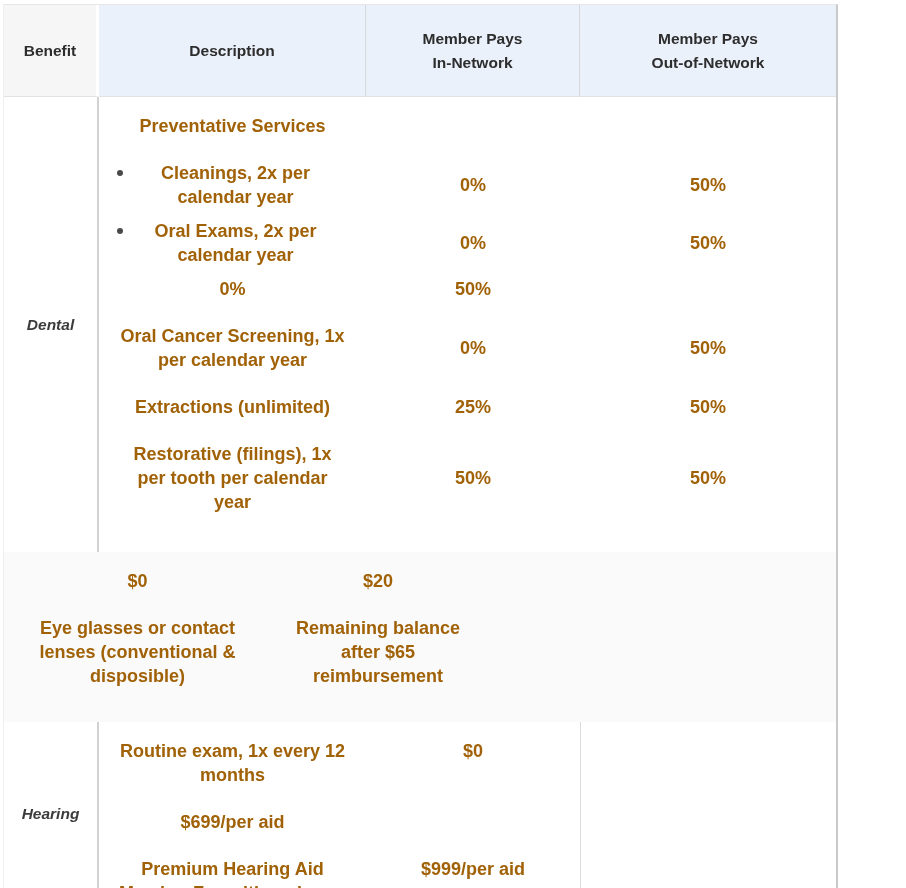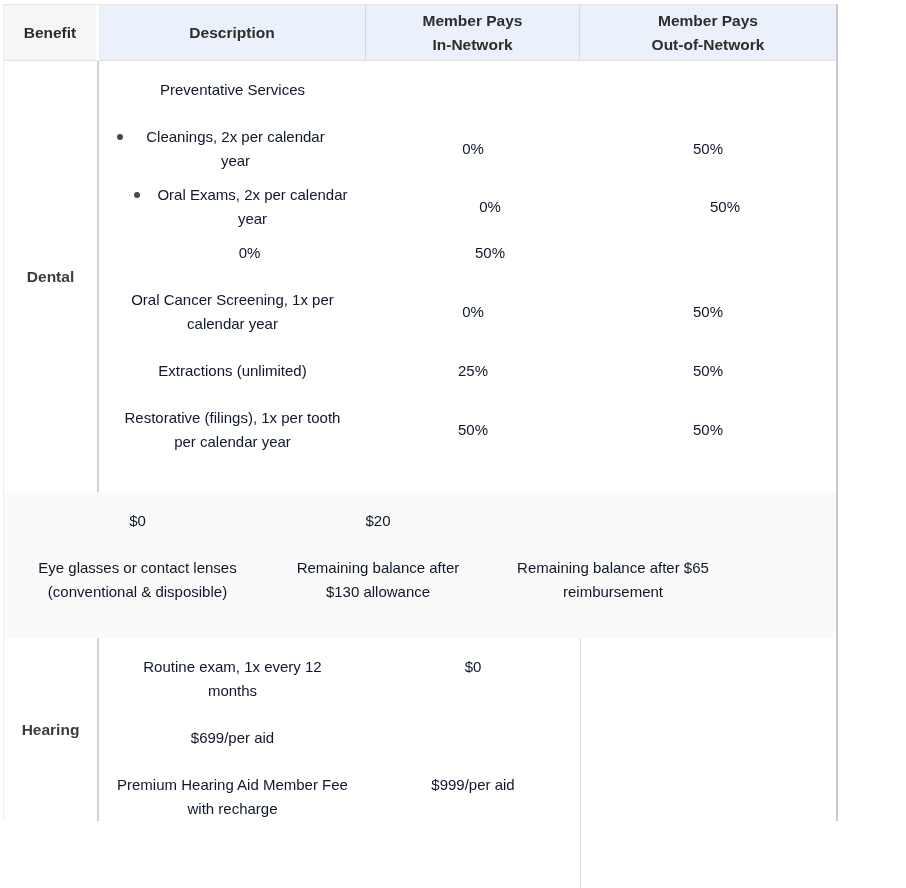--- a/index.html
+++ b/index.html
@@ -18,21 +18,21 @@
     width: 832px;
     border-top: 1px solid #e7e7e7;
     border-left: 1px solid #efefef;
     border-right: 2px solid #c9c9c9;
     box-sizing: content-box;
   }
   
   .header-row {
     display: grid;
     grid-template-columns: 95px 267px 214px 256px;
-    height: 56px;
+    height: 92px;
   }
   .header-cell {
     display: flex;
     flex-direction: column;
     align-items: center;
     justify-content: center;
     font-weight: 700;
     font-size: 15.5px;
     line-height: 24px;
     color: #2d2d2d;
@@ -60,40 +60,42 @@
   .benefit-cell {
     width: 93px;
     flex: none;
     display: flex;
     align-items: center;
     justify-content: center;
     font-weight: 700;
     font-size: 15.5px;
     color: #3c3c3c;
     border-right: 2px solid #d2d2d2;
+    font-style: italic;
   }
   .content-col {
     flex: 1;
     padding: 17px 0 38px;
     position: relative;
   }
   .row-vision .content-col { padding-bottom: 34px; }
   .row-hearing .content-col { padding-bottom: 0; }
   .sub-row {
     display: grid;
     grid-template-columns: 267px 214px 256px;
     align-items: center;
   }
   .row-vision .sub-row, .row-hearing .sub-row { align-items: start; }
   .sub-row + .sub-row { margin-top: 23px; }
-  .sub-row.bullet + .sub-row.bullet { margin-top: 10px; margin-left: 17px; }
+  .sub-row.bullet + .sub-row.bullet { margin-top: 10px; }
   .cell {
-    font-size: 15px;
+    font-size: 18px;
     line-height: 24px;
-    color: #0f172a;
+    color: #a16207;
+    font-weight: bold;
   }
   .cell.desc {
     text-align: center;
     padding: 0 18px;
     box-sizing: border-box;
   }
   .sub-row.bullet .cell.desc {
     text-align: center;
     padding: 0 28px 0 34px;
     position: relative;
@@ -193,21 +195,20 @@
 
   <div class="row row-vision shaded">
     <div class="content-col">
   <div class="sub-row plain">
     <div class="cell val in">$0</div>
     <div class="cell val out">$20</div>
   </div>
 
   <div class="sub-row plain">
     <div class="cell desc">Eye glasses or contact lenses (conventional &amp; disposible)</div>
-    <div class="cell val in">Remaining balance after $130 allowance</div>
     <div class="cell val out">Remaining balance after $65 reimbursement</div>
   </div>
 </div>
   </div>
 
   <div class="row row-hearing">
     <div class="benefit-cell">Hearing</div>
     <div class="content-col">
   <div class="sub-row plain">
     <div class="cell desc">Routine exam, 1x every 12 months</div>

